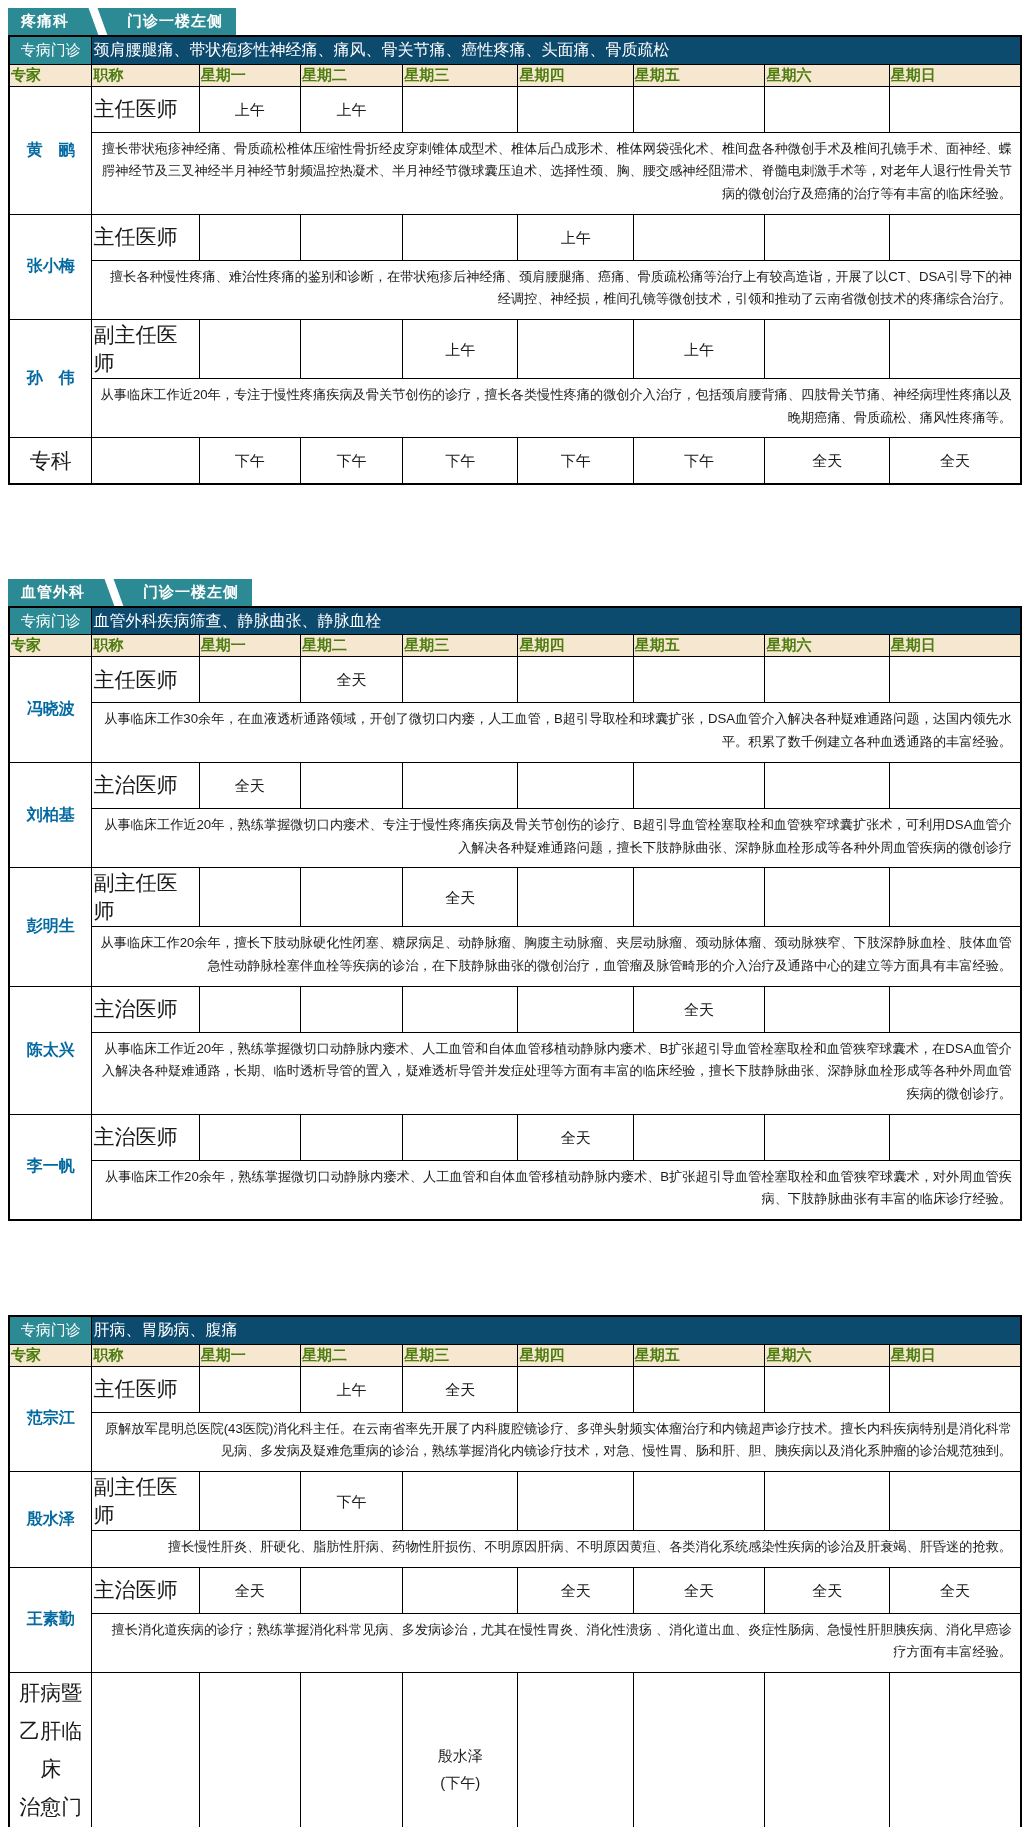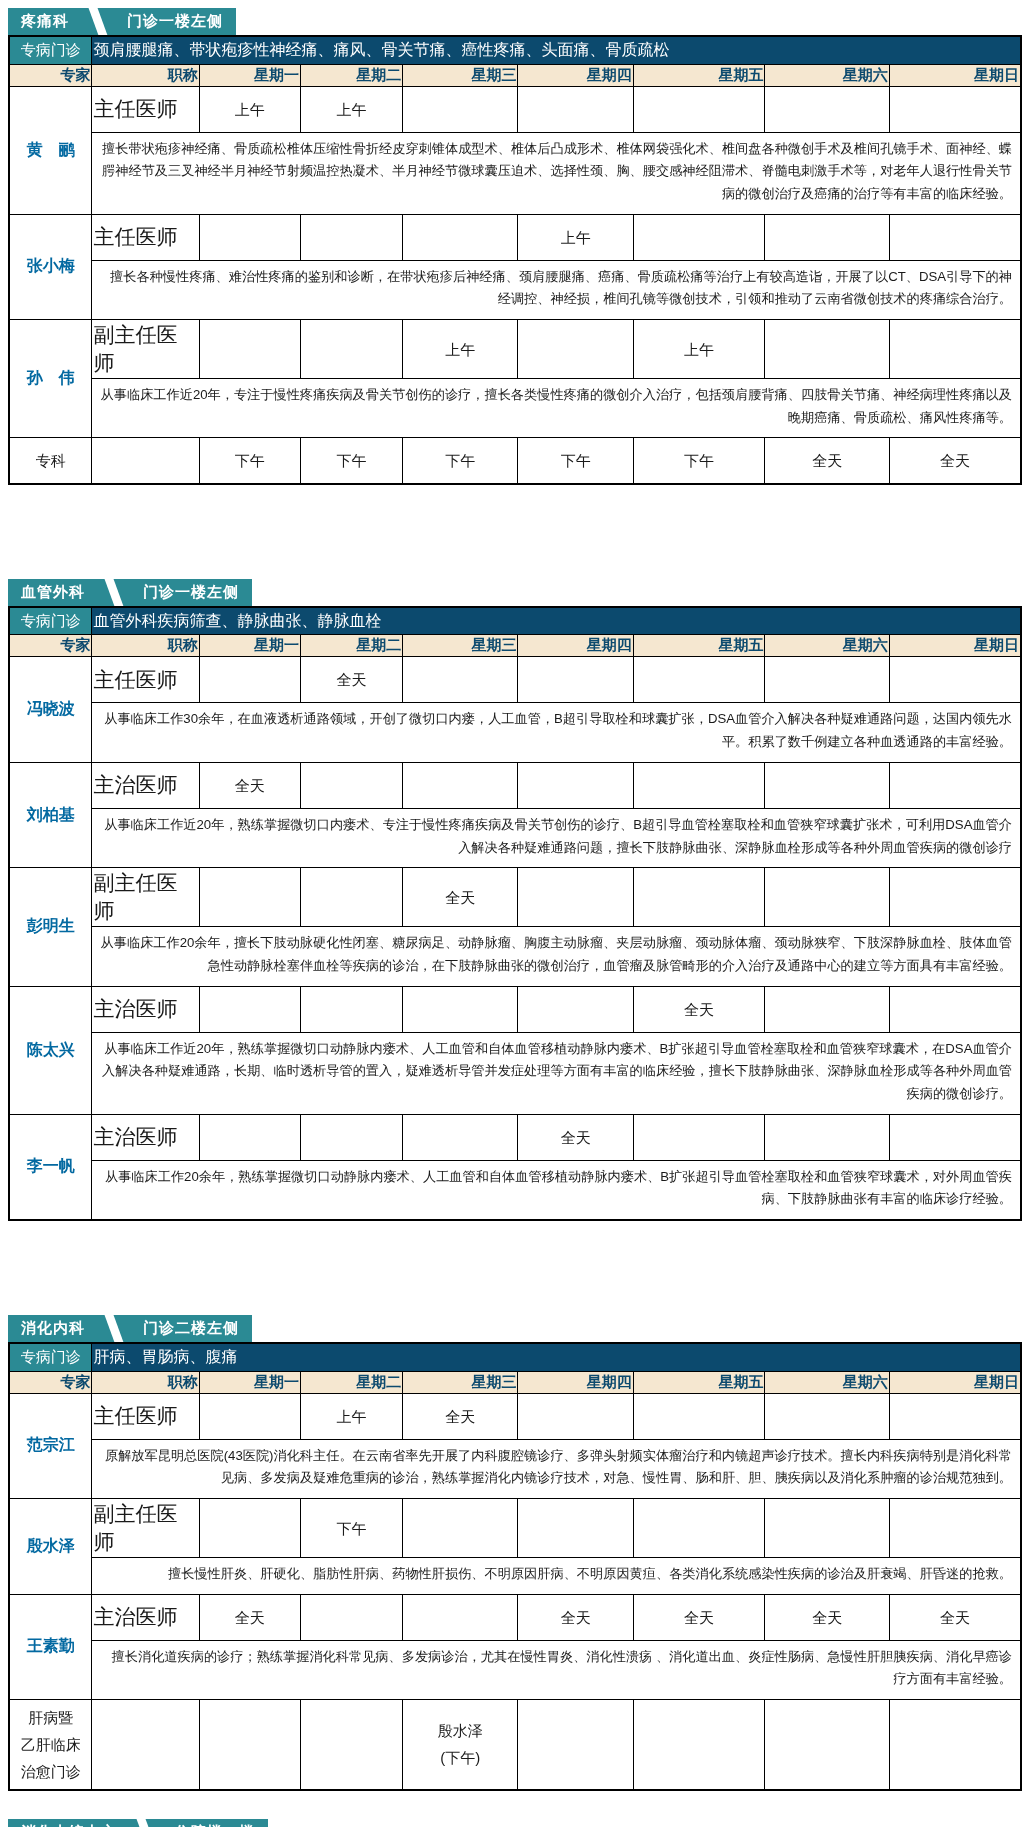--- a/index.html
+++ b/index.html
@@ -36,26 +36,26 @@
   td.special-label {
     background:#2b8a94; color:#fff; font-weight:normal; font-size:15px;
     text-align:center; height:28px; border-right:1px solid #bfdfe3;
   }
   td.special-text {
     background:#0c4a6e; color:#fff; font-size:16px;
     text-align:left; border-left:1px solid #bfdfe3;
   }
 
   th.day {
-    background:#f5e7d0; color:#0c4a6e; font-size:15px; font-weight:bold;
-    height:14px; text-align:right;
+    background:#f5e7d0; color:#4d7c0f; font-size:15px; font-weight:bold;
+    height:14px; text-align:left;
   }
 
   td.name { color:#0369a1; font-weight:bold; font-size:16px; text-align:center; }
-  td.name.plain { color:#1a1a1a; font-weight:normal; font-size:15px; white-space:pre-line; line-height:1.8; }
+  td.name.plain { color:#1a1a1a; font-weight:normal; font-size:21px; white-space:pre-line; line-height:1.8; }
   td.title { text-align:left; font-size:21px; height:46px; }
   td.slot  { text-align:center; font-size:15px; height:46px; white-space:pre-line; line-height:1.8; }
   td.slot.tall { height:90px; }
   td.desc  { font-size:13.2px; line-height:1.72; padding:5px 8px 8px 8px; text-align:right; }
 </style>
 </head>
 <body>
 
 <div class="wrap">
 
@@ -244,25 +244,21 @@
               <td class="slot">全天</td>
               <td class="slot"></td>
               <td class="slot"></td>
               <td class="slot"></td>
             </tr>
             <tr>
               <td class="desc" colspan="8">从事临床工作20余年，熟练掌握微切口动静脉内瘘术、人工血管和自体血管移植动静脉内瘘术、B扩张超引导血管栓塞取栓和血管狭窄球囊术，对外周血管疾病、下肢静脉曲张有丰富的临床诊疗经验。</td>
             </tr>
           </tbody>
         </table></div>
-      <div class="section"><div class="tab">
-          <span class="tab-dept">消化内科</span>
-          <span class="tab-slash"></span>
-          <span class="tab-loc">门诊二楼左侧</span>
-        </div><table class="sched">
+      <div class="section"><table class="sched">
           <colgroup>
             <col style="width:8.2%">
             <col style="width:10.6%">
             <col style="width:10%">
             <col style="width:10.1%">
             <col style="width:11.4%">
             <col style="width:11.4%">
             <col style="width:13%">
             <col style="width:12.3%">
             <col style="width:13%">

